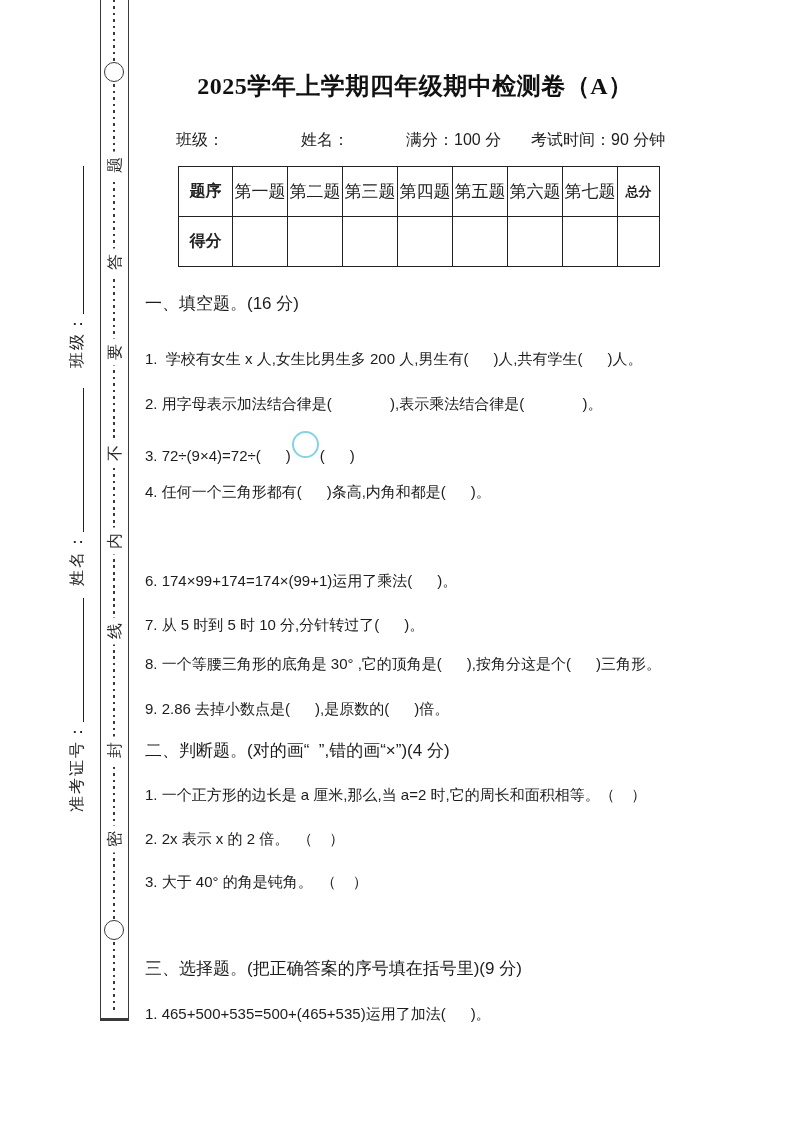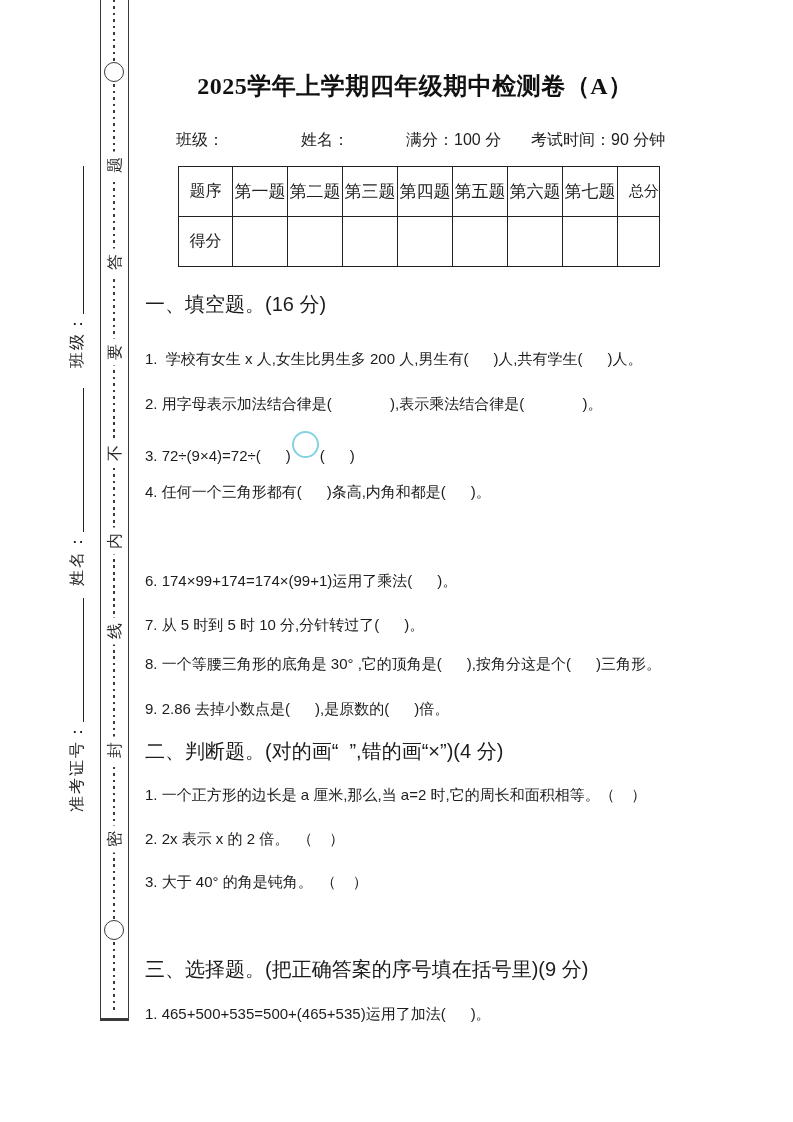--- a/index.html
+++ b/index.html
@@ -30,37 +30,37 @@
   
   .mlabel{
     position:absolute;display:flex;align-items:center;height:30px;
     transform:rotate(-90deg);transform-origin:0 0;
     font-size:16px;letter-spacing:2px;color:#222;white-space:nowrap;
   }
   .mlabel .blank{flex:1 0 auto;border-bottom:1.5px solid #222;height:45%;min-width:60px;}
   
   #main{position:absolute;left:145px;top:0;width:610px;height:1122px;}
   .line{position:absolute;left:0;white-space:pre;font-size:15px;line-height:22px;color:#1c1c1c;}
-  .sec{font-size:20px;text-align:right;}
+  .sec{font-size:17px;text-align:right;}
   #page-title{
     position:absolute;left:0;top:70px;width:540px;text-align:center;
     font-family:"Liberation Serif","DejaVu Serif",serif;
     font-weight:bold;font-size:24px;letter-spacing:0.5px;color:#111;
   }
   .info-span{position:absolute;top:130px;font-size:16px;white-space:pre;}
   
   #score-table{
     position:absolute;left:33px;top:166px;border-collapse:collapse;table-layout:fixed;
   }
   #score-table td{
     border:1.5px solid #222;text-align:center;vertical-align:middle;
     padding:0;height:49px;font-size:17px;color:#222;
   }
-  #score-table td.hd{font-size:16px;font-weight:normal;}
-  #score-table td.total{font-size:15px;font-weight:normal;text-align:right;}
+  #score-table td.hd{font-size:16px;font-weight:bold;}
+  #score-table td.total{font-size:13px;font-weight:bold;}
   
   .op-circle{
     display:inline-block;width:23px;height:23px;border:2px solid #84d2e2;
     border-radius:50%;vertical-align:3px;margin:0 1px;
   }
 </style>
 </head>
 <body>
 
 <div class="mlabel" style="left:62px;top:368px;width:202px;">

